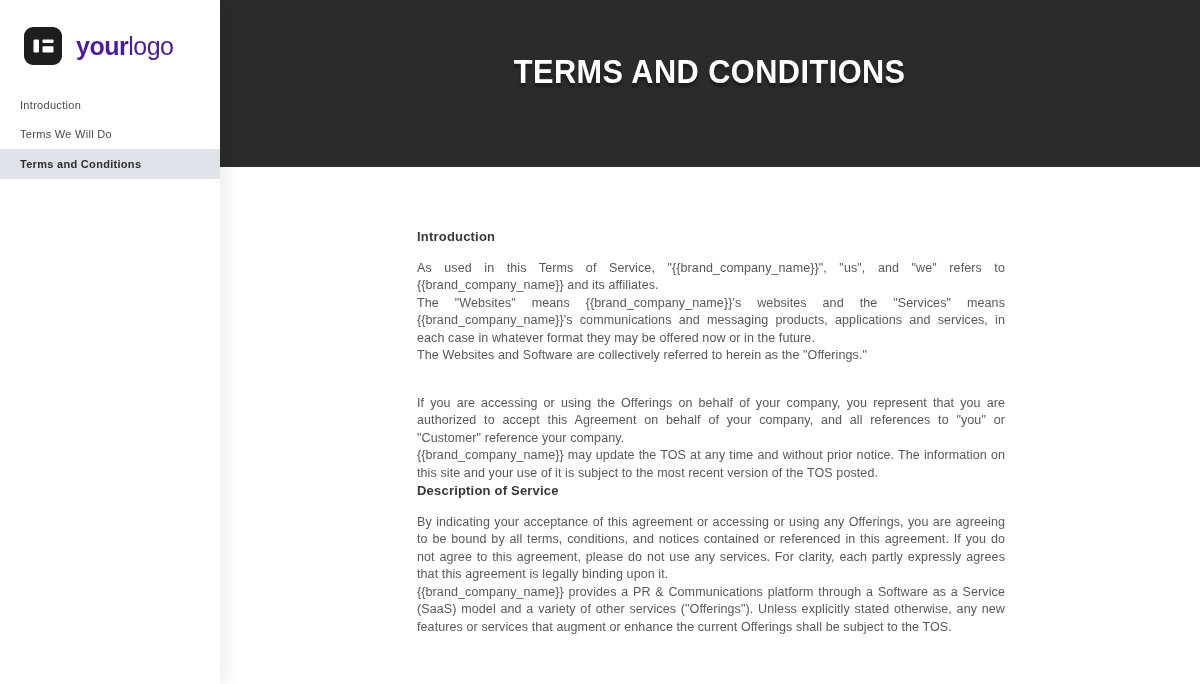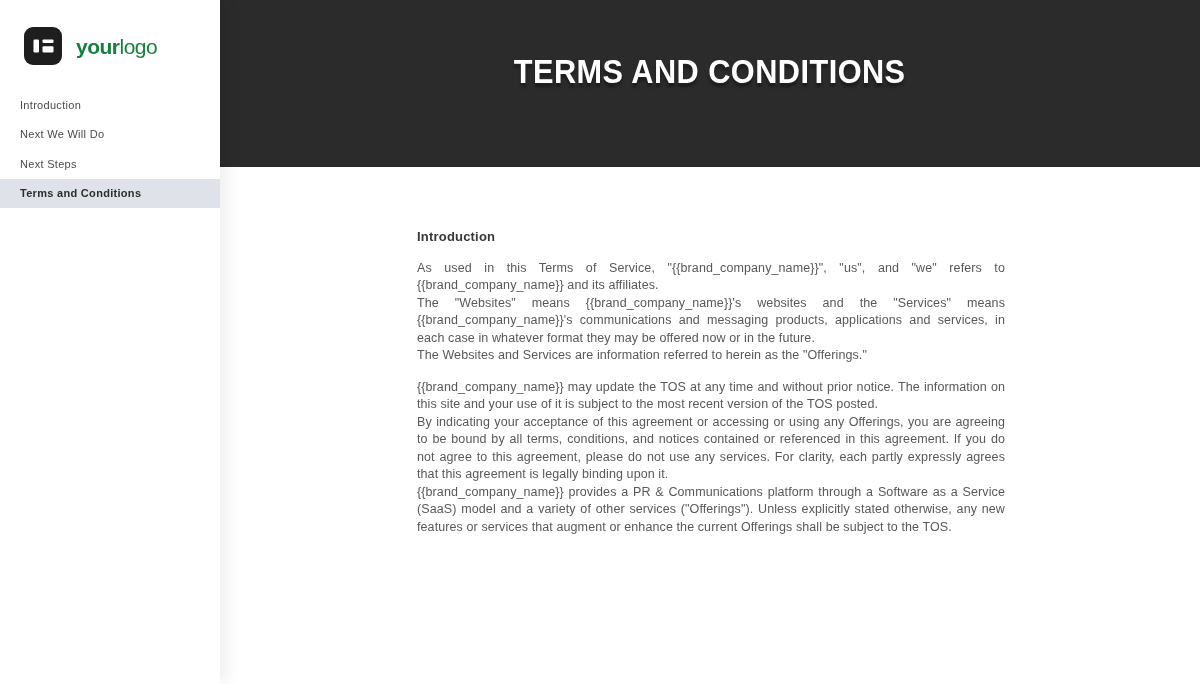--- a/index.html
+++ b/index.html
@@ -21,22 +21,22 @@
     flex-shrink: 0;
   }
   .logo {
     display: flex;
     align-items: center;
     gap: 14px;
     padding: 27px 0 0 24px;
   }
   .logo-icon svg { display: block; }
   .logo-text {
-    font-size: 21px;
-    color: #15803d;
+    font-size: 25px;
+    color: #4c1d95;
     letter-spacing: -0.5px;
     line-height: 1;
   }
   .logo-text .bold { font-weight: bold; }
   .nav { margin-top: 25px; }
   .nav-item {
     height: 29.5px;
     padding: 0 20px;
     display: flex;
     align-items: center;
@@ -80,54 +80,55 @@
     letter-spacing: 0.1px;
   }
   .content h3 {
     font-size: 13px;
     line-height: 17.5px;
     color: #383838;
     margin: 0 0 14px 0;
     text-align: left;
     letter-spacing: 0.2px;
   }
-  .block { margin-bottom: 14px; }
+  .block { margin-bottom: 30px; }
   .content p { margin: 0; }
 </style>
 </head>
 <body>
 
 <aside class="sidebar">
   <div class="logo">
     <span class="logo-icon">
       <svg width="38" height="38" viewBox="0 0 38 38" xmlns="http://www.w3.org/2000/svg">
         <rect width="38" height="38" rx="9" fill="#1e1e1e"></rect>
         <rect x="9.5" y="12.5" width="5.5" height="13" rx="1.2" fill="#ffffff"></rect>
         <rect x="18.5" y="12.5" width="11" height="3.6" rx="1" fill="#ffffff"></rect>
         <rect x="18.5" y="19.2" width="11" height="6.3" rx="1.2" fill="#ffffff"></rect>
       </svg>
     </span>
     <span class="logo-text"><span class="bold">your</span><span>logo</span></span>
   </div>
   <nav class="nav">
     <div class="nav-item">Introduction</div>
-    <div class="nav-item">Next We Will Do</div>
-    <div class="nav-item">Next Steps</div>
+    <div class="nav-item">Terms We Will Do</div>
     <div class="nav-item active">Terms and Conditions</div>
   </nav>
 </aside>
 
 <main class="main">
   <header class="banner">
     <h1>TERMS AND CONDITIONS</h1>
   </header>
   <section class="content">
     <h3>Introduction</h3>
     <div class="block">
       <p>As used in this Terms of Service, "{{brand_company_name}}", "us", and "we" refers to {{brand_company_name}} and its affiliates.</p>
       <p>The "Websites" means {{brand_company_name}}'s websites and the "Services" means {{brand_company_name}}'s communications and messaging products, applications and services, in each case in whatever format they may be offered now or in the future.</p>
-      <p>The Websites and Services are information referred to herein as the "Offerings."</p>
+      <p>The Websites and Software are collectively referred to herein as the "Offerings."</p>
     </div>
+    <p class="block">If you are accessing or using the Offerings on behalf of your company, you represent that you are authorized to accept this Agreement on behalf of your company, and all references to "you" or "Customer" reference your company.</p>
     <p class="block">{{brand_company_name}} may update the TOS at any time and without prior notice. The information on this site and your use of it is subject to the most recent version of the TOS posted.</p>
+    <h3>Description of Service</h3>
     <p class="block">By indicating your acceptance of this agreement or accessing or using any Offerings, you are agreeing to be bound by all terms, conditions, and notices contained or referenced in this agreement. If you do not agree to this agreement, please do not use any services. For clarity, each partly expressly agrees that this agreement is legally binding upon it.</p>
     <p class="block">{{brand_company_name}} provides a PR &amp; Communications platform through a Software as a Service (SaaS) model and a variety of other services ("Offerings"). Unless explicitly stated otherwise, any new features or services that augment or enhance the current Offerings shall be subject to the TOS.</p>
   </section>
 </main>
 
 </body></html>

